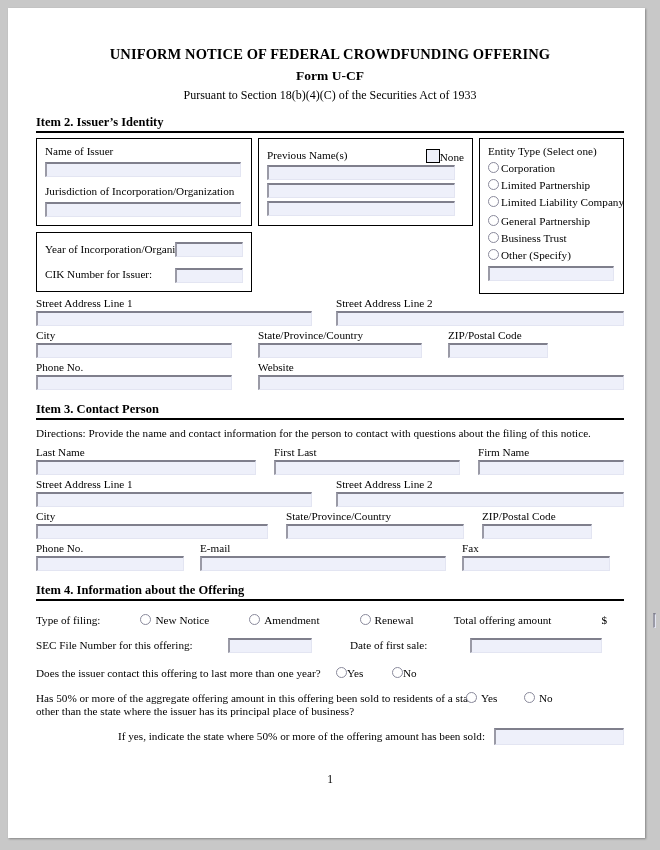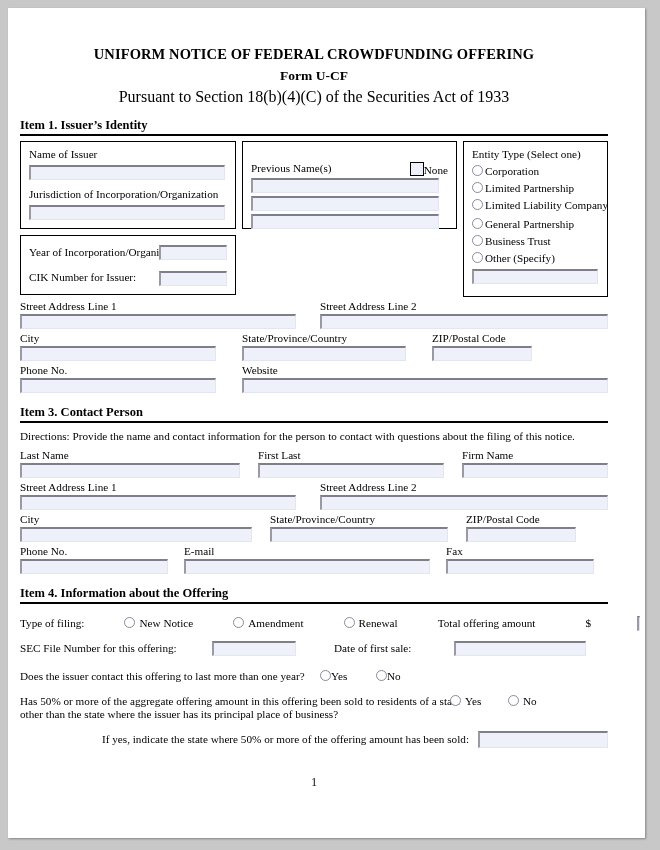--- a/index.html
+++ b/index.html
@@ -18,42 +18,42 @@
     left: 8px;
     top: 8px;
     width: 637px;
     height: 830px;
     background: #ffffff;
     box-sizing: border-box;
     box-shadow: 1px 1px 2px rgba(0,0,0,0.35);
   }
   .content {
     position: absolute;
-    left: 12px;
+    left: 28px;
     top: 28px;
     width: 588px;
   }
 
   
   .doc-title {
     text-align: center;
     font-weight: bold;
     font-size: 14.5px;
     letter-spacing: 0.1px;
     margin: 10px 0 0 0;
   }
   .doc-subtitle {
     text-align: center;
     font-weight: bold;
     font-size: 13.5px;
     margin: 5px 0 0 0;
   }
   .doc-authority {
     text-align: center;
-    font-size: 16px;
+    font-size: 12px;
     margin: 4px 0 0 0;
   }
 
   
   .item-head {
     margin-top: 9px;
     border-bottom: 2.6px solid #000;
     padding-bottom: 1px;
   }
   .item-head span {
@@ -81,21 +81,21 @@
     box-sizing: border-box;
     position: relative;
   }
 
   .row { display: flex; }
 
   
   .i1-wrap { display: flex; margin-top: 5px; gap: 6px; }
   .i1-left { width: 222px; }
   .i1-issuer { height: 88px; padding: 6px 8px 0 8px; }
-  .i1-prev  { width: 245px; height: 88px; padding: 20px 8px 0 8px; }
+  .i1-prev  { width: 245px; height: 88px; padding: 10px 8px 0 8px; }
   .i1-entity { width: 145px; height: 156px; padding: 6px 8px 0 8px; }
   .i1-year { height: 60px; margin-top: 6px; padding: 9px 8px 0 8px; }
 
   .none-box {
     width: 12px; height: 12px;
     border: 1.4px solid #000;
     background: #eef0fa;
     display: inline-block;
     vertical-align: -2px;
   }
@@ -124,21 +124,21 @@
 <body>
 
 <div class="page">
   <div class="content">
 
     <div class="doc-title">UNIFORM NOTICE OF FEDERAL CROWDFUNDING OFFERING</div>
     <div class="doc-subtitle">Form U-CF</div>
     <div class="doc-authority">Pursuant to Section 18(b)(4)(C) of the Securities Act of 1933</div>
 
     <div class="item-head">
-      <span>Item 1. Issuer’s Identity</span>
+      <span>Item 2. Issuer’s Identity</span>
     </div>
 
     <div class="i1-wrap">
       <div class="i1-left">
         <div class="boxed i1-issuer">
           <div class="lbl">Name of Issuer</div>
           <div class="fld" style="margin-top:4px;width:196px;"></div>
           <div class="lbl" style="margin-top:8px;">Jurisdiction of Incorporation/Organization</div>
           <div class="fld" style="margin-top:4px;width:196px;"></div>
         </div>

